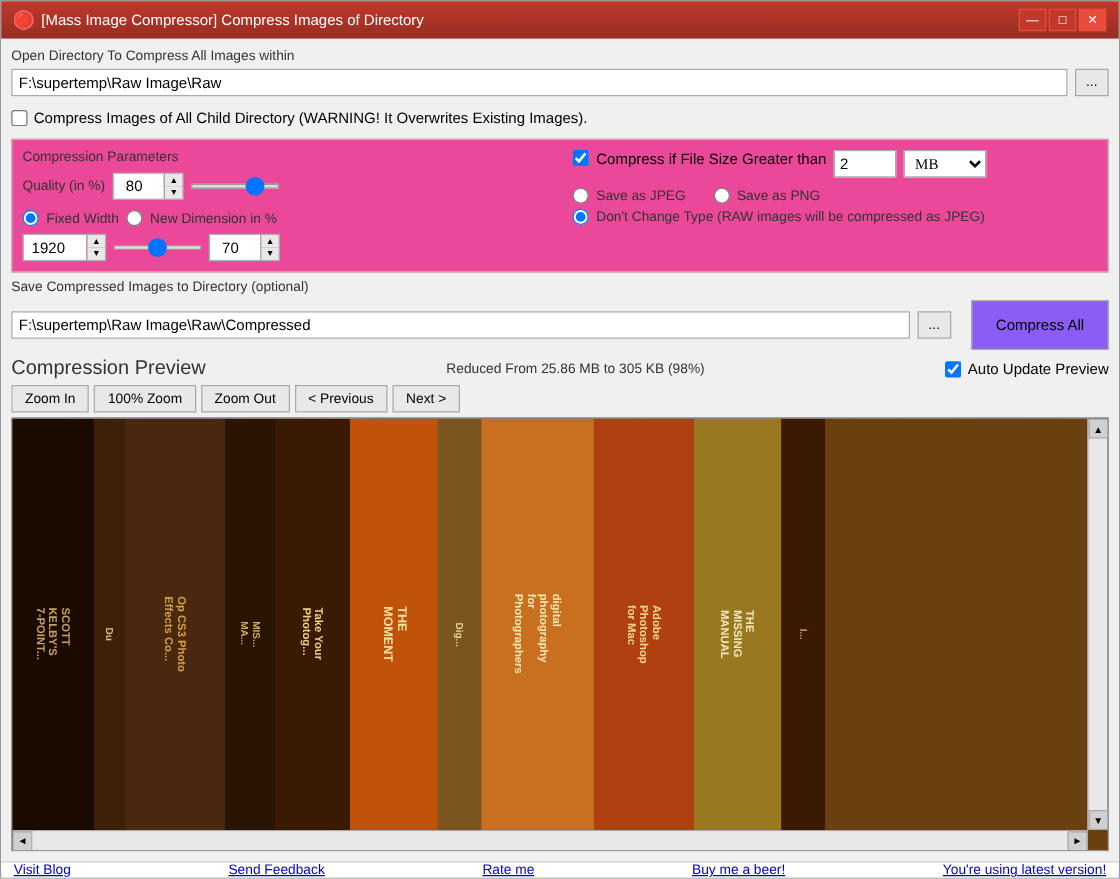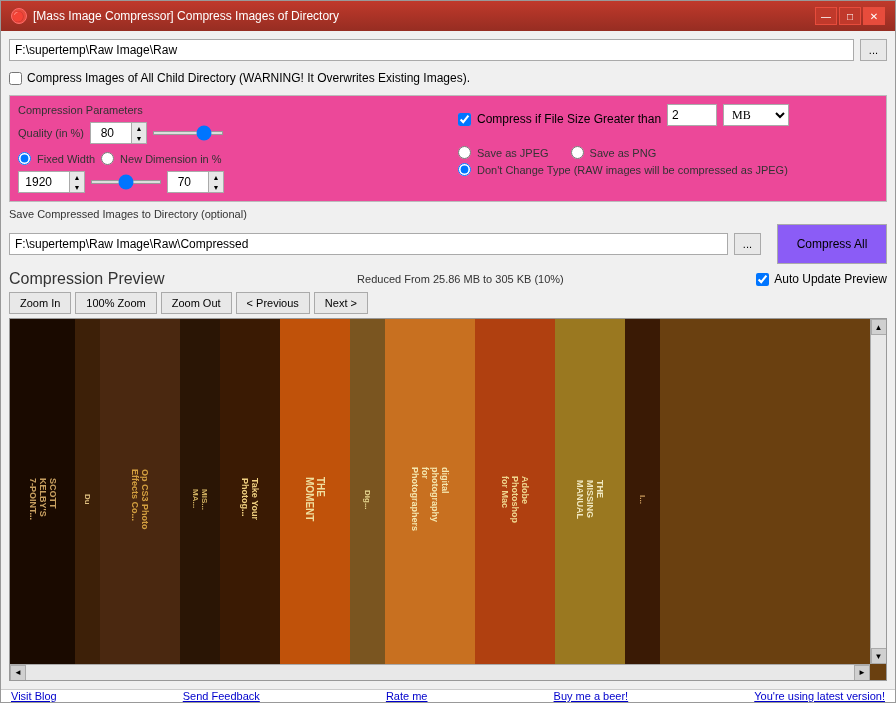--- a/index.html
+++ b/index.html
@@ -155,23 +155,23 @@
       color: #333;
     }
     .dimension-row {
       display: flex;
       align-items: center;
       gap: 6px;
       margin-top: 6px;
     }
     .compress-size-row {
       display: flex;
-      align-items: flex-end;
-      gap: 6px;
-      margin-bottom: 20px;
+      align-items: flex-start;
+      gap: 6px;
+      margin-bottom: 8px;
     }
     .compress-size-input {
       background: white;
       border: 1px solid #aaa;
       padding: 2px 4px;
       font-size: 12px;
       height: 22px;
       width: 50px;
     }
     .unit-select {
@@ -419,20 +419,21 @@
     <div class="title-controls">
       <button class="title-btn">—</button>
       <button class="title-btn">□</button>
       <button class="title-btn close">✕</button>
     </div>
   </div>
 
   <div class="content">
 
     <div class="section">
+      <div class="section-label">Open Directory To Compress All Images within</div>
       <div class="row">
         <input class="text-input text-input-wide" type="text" value="F:\supertemp\Raw Image\Raw" style="">
         <button class="browse-btn">...</button>
       </div>
     </div>
 
     <div class="checkbox-row">
       <input type="checkbox" style="">
       <label>Compress Images of All Child Directory (WARNING! It Overwrites Existing Images).</label>
     </div>
@@ -514,21 +515,21 @@
           <input class="text-input text-input-wide" type="text" value="F:\supertemp\Raw Image\Raw\Compressed" style="">
           <button class="browse-btn">...</button>
         </div>
         <button class="compress-all-btn" style="margin-left:10px; min-width:110px; height:40px; background:#8b5cf6; border:1px solid #aaa; font-size:12px;">Compress All</button>
       </div>
     </div>
 
     <div class="preview-section">
       <div class="preview-header">
         <span class="preview-title">Compression Preview</span>
-        <span class="preview-info">Reduced From 25.86 MB to 305 KB (10%)</span>
+        <span class="preview-info">Reduced From 25.86 MB to 305 KB (98%)</span>
         <div class="preview-right">
           <input type="checkbox" checked="" style="">
           <label>Auto Update Preview</label>
         </div>
       </div>
       <div class="preview-controls">
         <button class="preview-btn">Zoom In</button>
         <button class="preview-btn">100% Zoom</button>
         <button class="preview-btn">Zoom Out</button>
         <button class="preview-btn">&lt; Previous</button>

